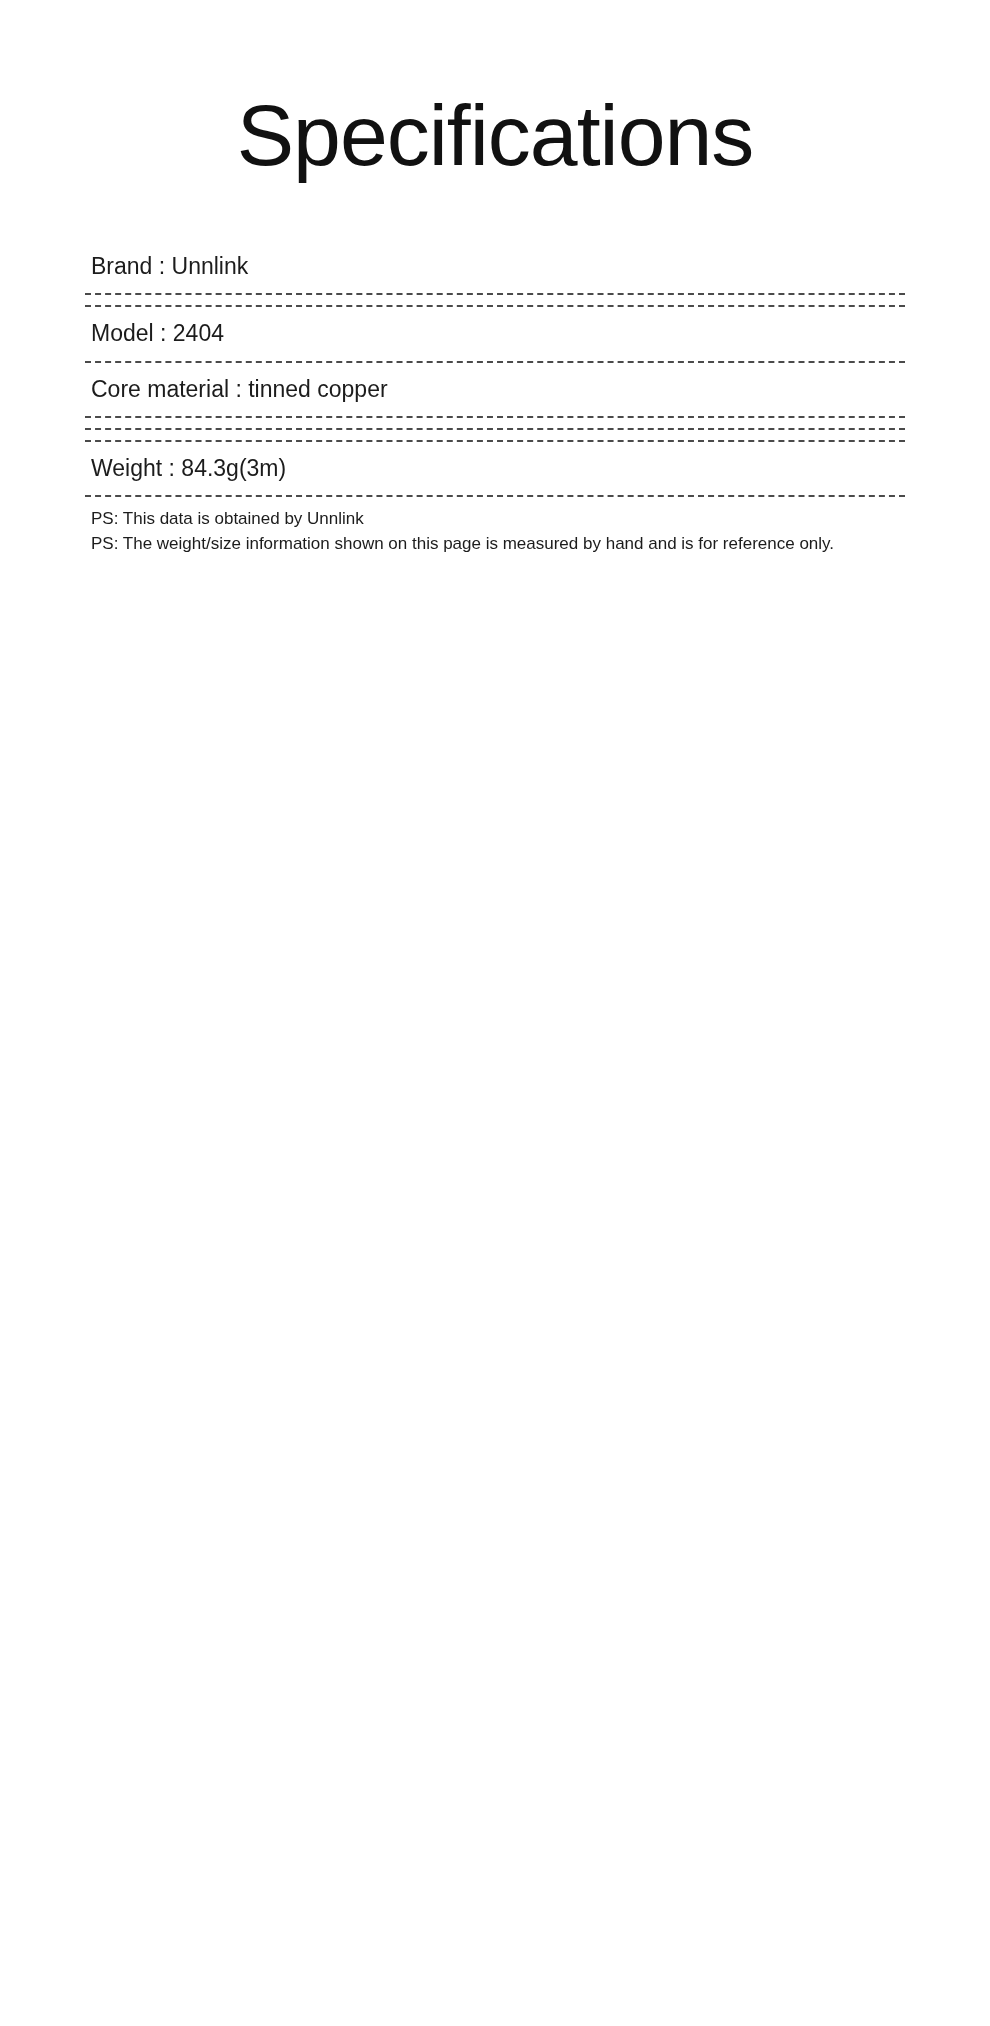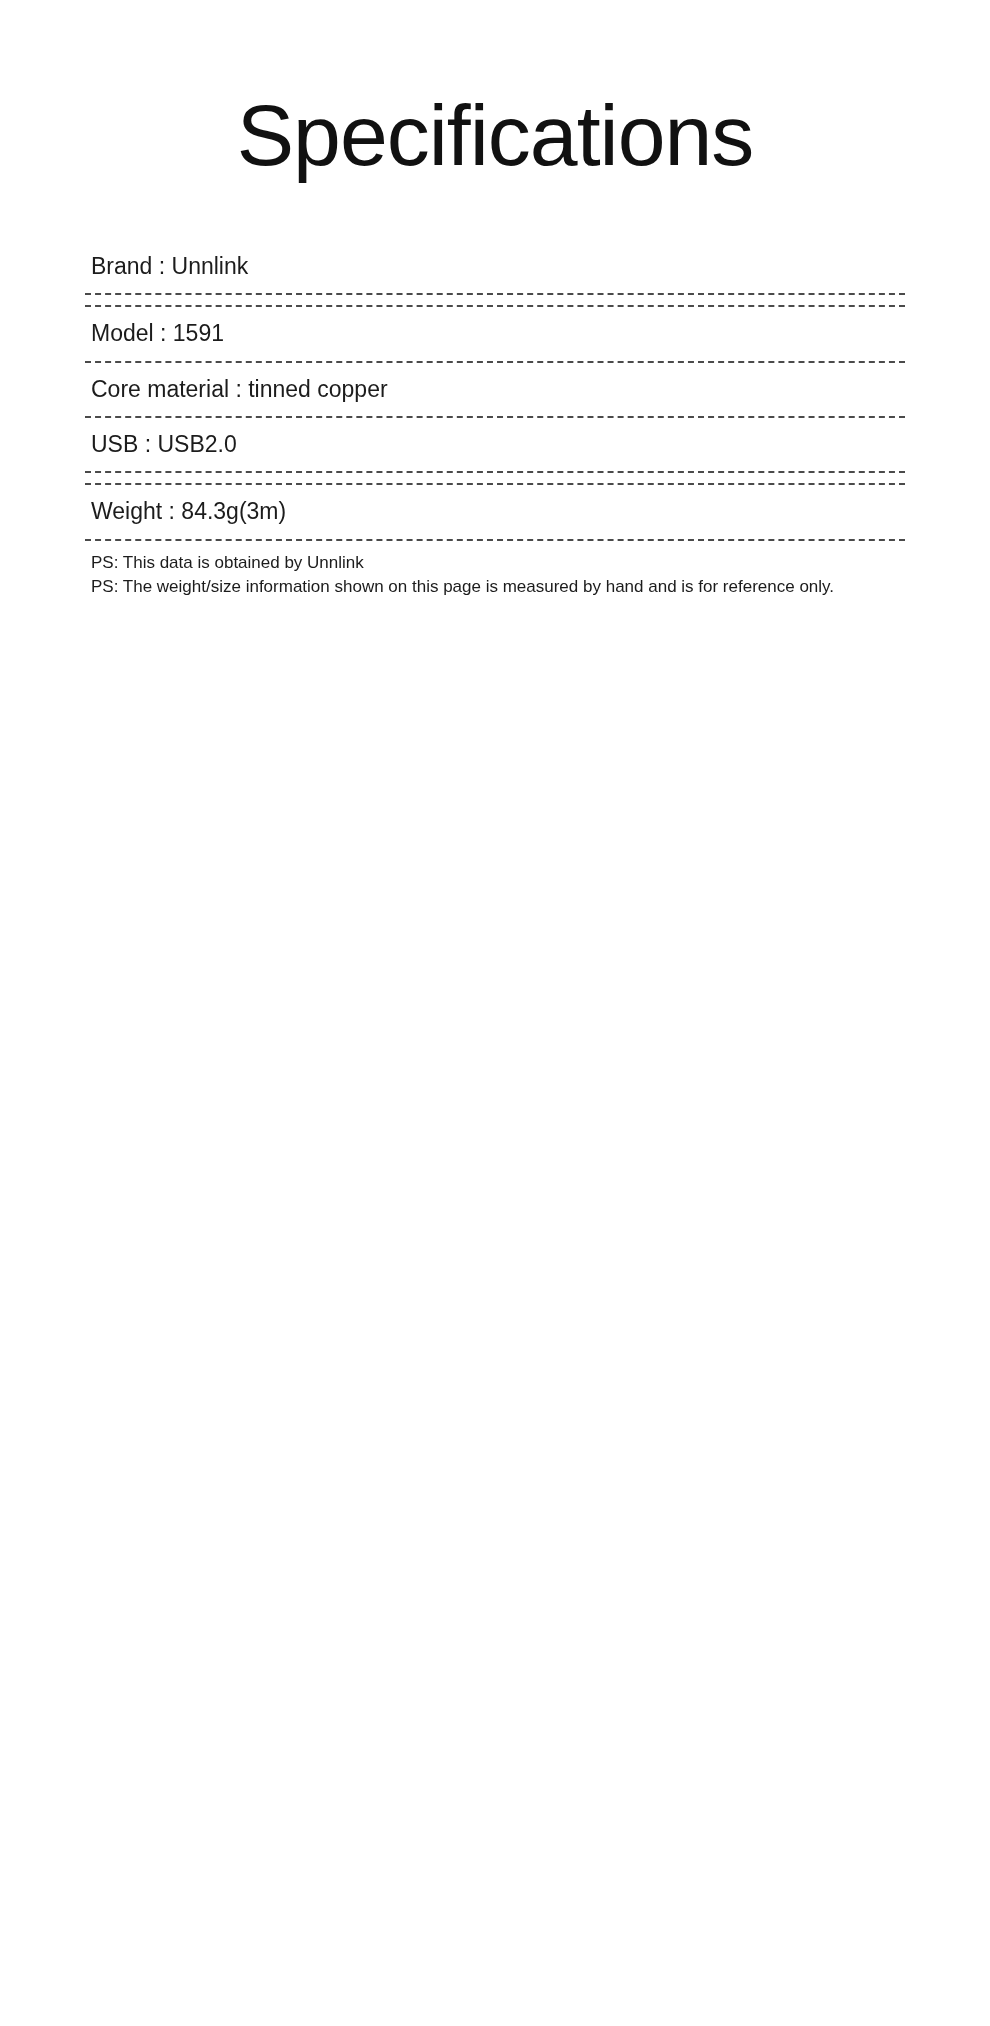--- a/index.html
+++ b/index.html
@@ -156,32 +156,29 @@
   <div class="specs">
 
     <div class="spec-row">
       <div class="spec-text">Brand : Unnlink</div>
     </div>
     <div class="dashed-sep"></div>
 
     <div class="dashed-sep"></div>
 
     <div class="spec-row">
-      <div class="spec-text">Model : 1591</div>
+      <div class="spec-text">Model : 2404</div>
     </div>
     <div class="dashed-sep"></div>
 
     <div class="spec-row">
       <div class="spec-text">Core material : tinned copper</div>
     </div>
     <div class="dashed-sep"></div>
 
-    <div class="spec-row">
-      <div class="spec-text">USB : USB2.0</div>
-    </div>
     <div class="dashed-sep"></div>
 
     <div class="dashed-sep"></div>
 
     <div class="spec-row">
       <div class="spec-text">Weight : 84.3g(3m)</div>
     </div>
     <div class="dashed-sep"></div>
 
     <div class="ps-block">

